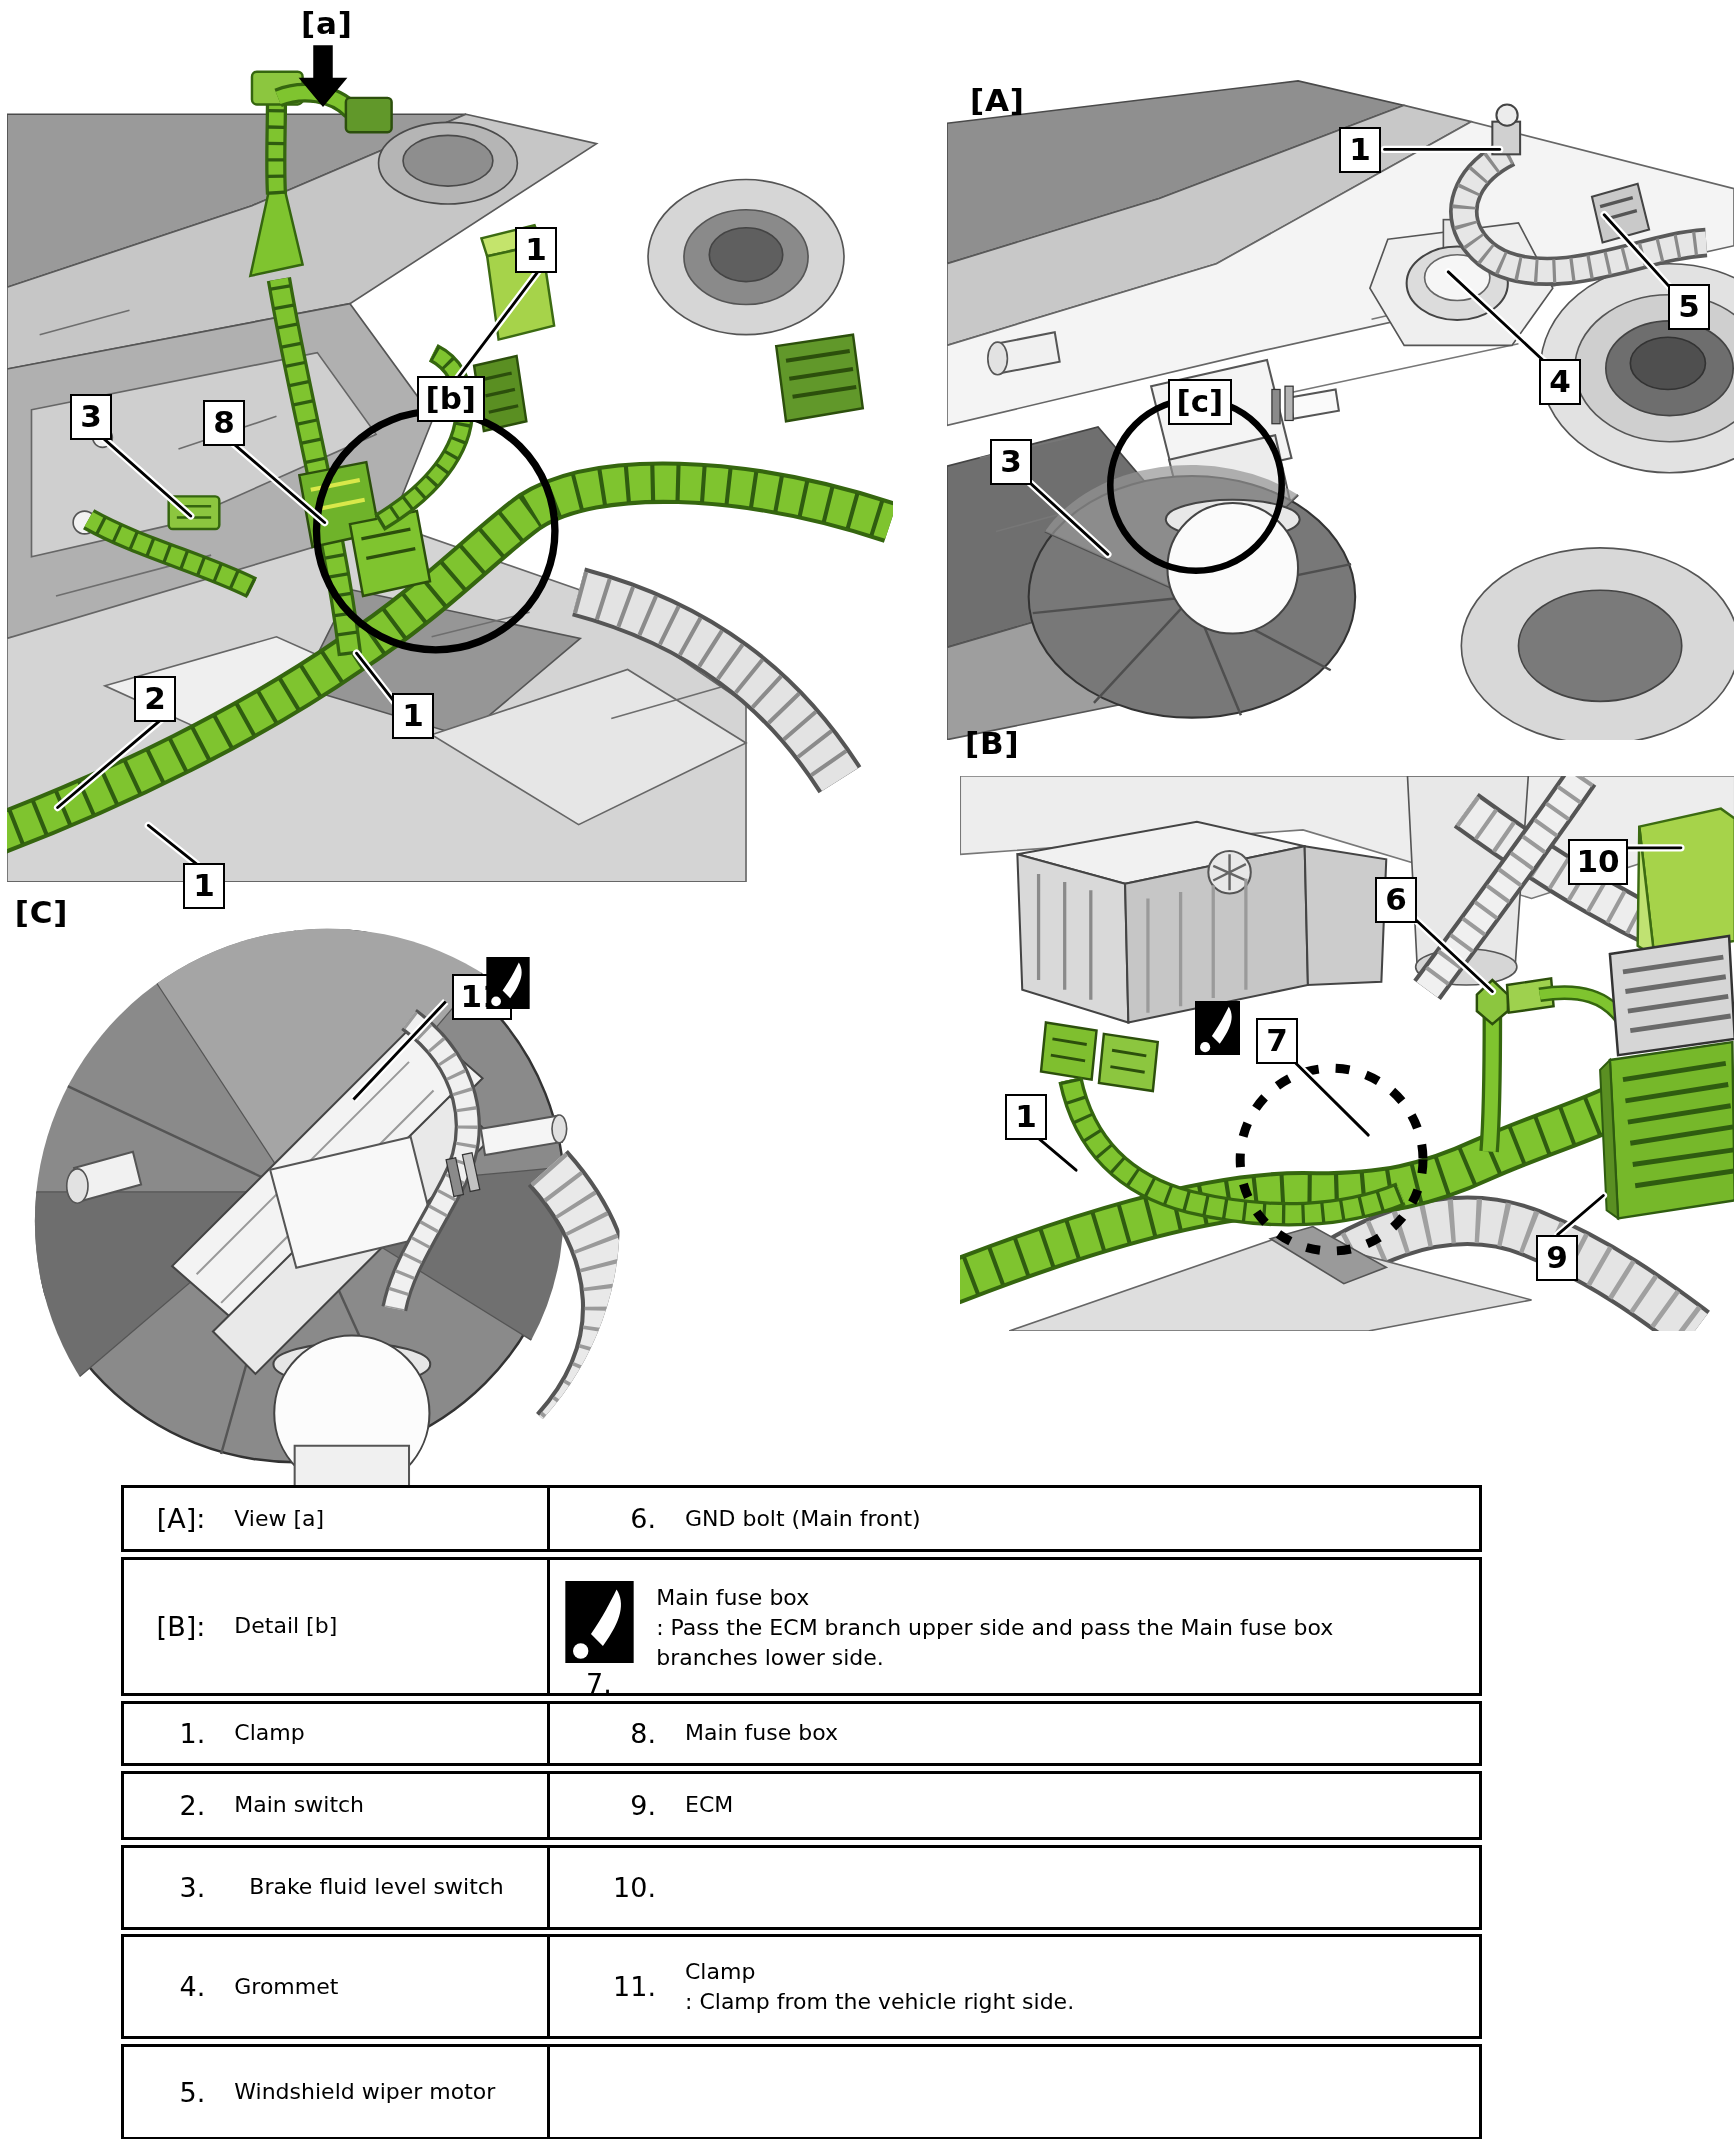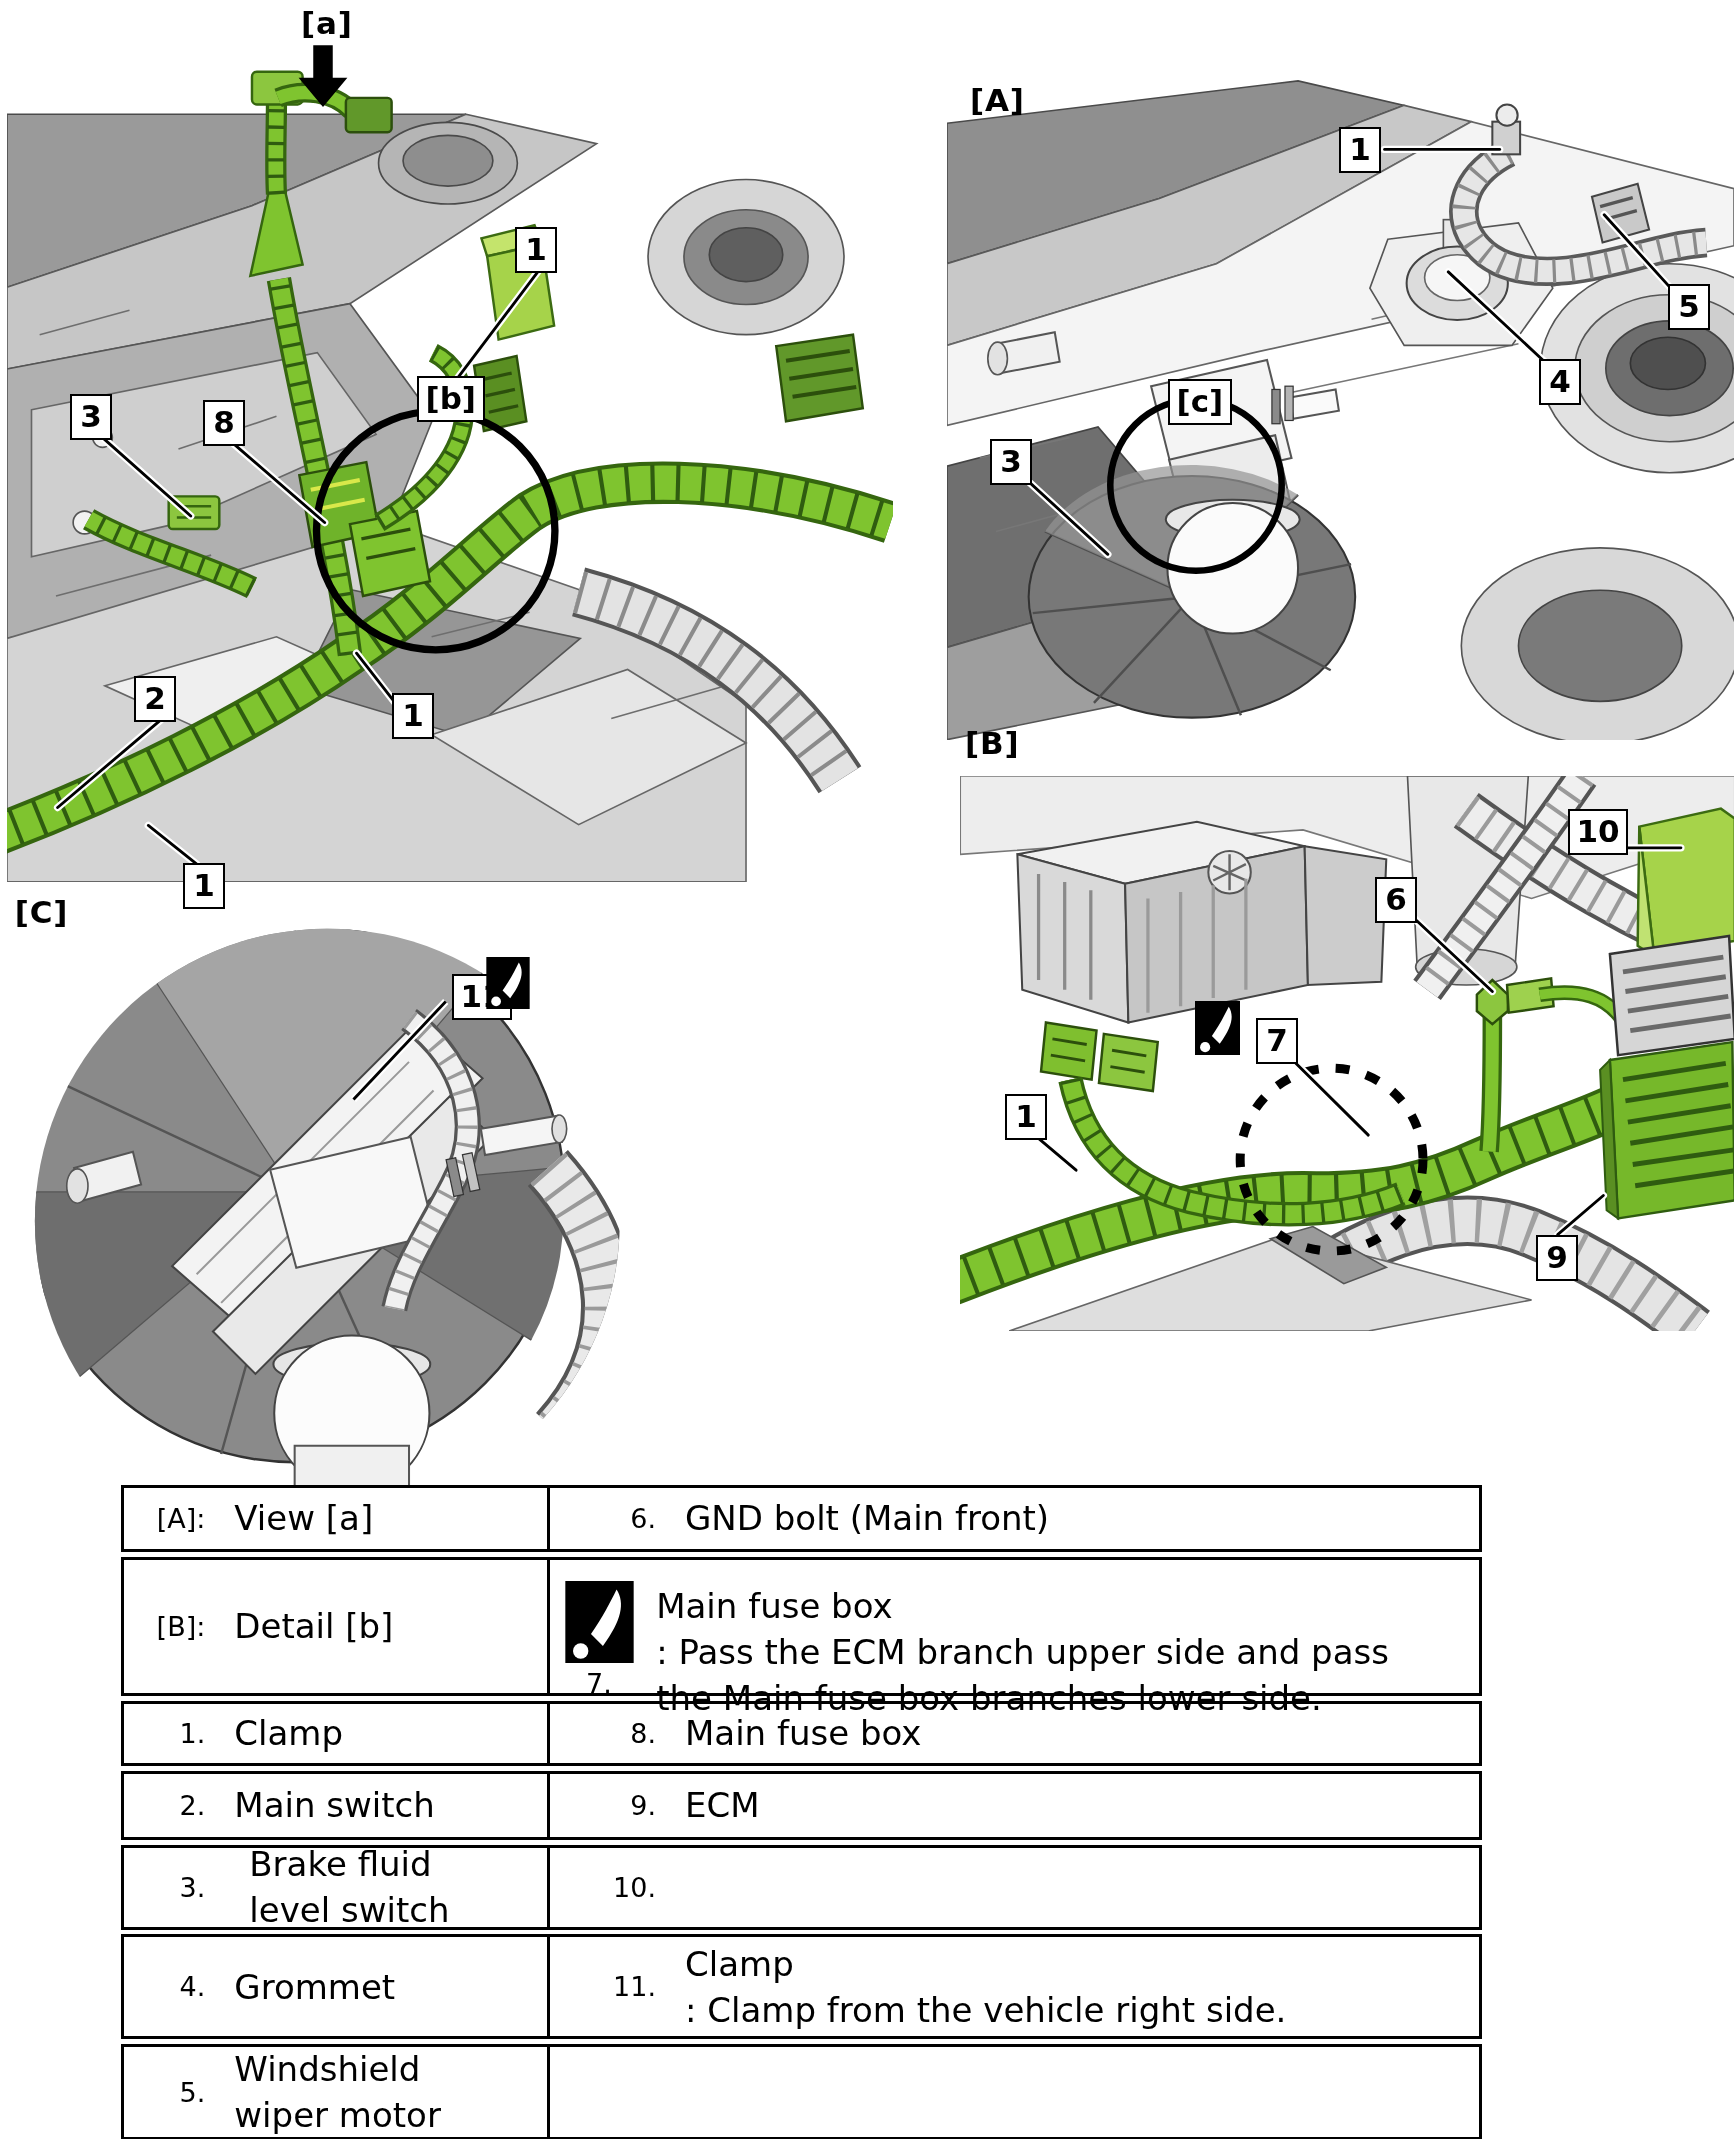--- a/index.html
+++ b/index.html
@@ -15,21 +15,21 @@
   
   #view-arrow{position:absolute;z-index:6;}
   
   #legend{position:absolute;left:121px;top:1485px;width:1361px;z-index:3;}
   .lrow{display:flex;border:3.3px solid #000;background:#fff;box-sizing:border-box;margin-bottom:4.9px;}
   .lcell{display:flex;align-items:center;box-sizing:border-box;}
   .lcell.c1{width:426px;border-right:3.3px solid #000;}
   .lcell.c2{flex:1;}
   .num{width:65px;padding-left:16.3px;text-align:right;font-size:27px;flex:none;}
   .num2{width:106px;text-align:right;font-size:27px;flex:none;}
-  .txt{margin-left:29px;font-size:34px;line-height:1.36;padding-right:16.3px;}
+  .txt{margin-left:29px;font-size:22px;line-height:1.36;padding-right:16.3px;}
   .iconcol{width:98px;flex:none;display:flex;flex-direction:column;align-items:center;justify-content:flex-start;padding-top:21px;}
   .iconcol .note-icon{position:static;width:69px;height:82px;}
   .iconcol .inum{font-size:27px;margin-top:4.9px;}
   .stack .line2{display:block;}
 </style>
 </head>
 <body>
 
 <div id="page">
 
@@ -300,21 +300,21 @@
         <path d="M543,162 L652,264" stroke="#000" stroke-width="3.5" fill="none"></path>
       <path d="M393,334 L500,440" stroke="#fff" stroke-width="9" fill="none"></path>
         <path d="M393,334 L500,440" stroke="#000" stroke-width="3.5" fill="none"></path>
       <path d="M77,428 L142,483" stroke="#fff" stroke-width="9" fill="none"></path>
         <path d="M77,428 L142,483" stroke="#000" stroke-width="3.5" fill="none"></path>
       <path d="M732,562 L788,514" stroke="#fff" stroke-width="9" fill="none"></path>
         <path d="M732,562 L788,514" stroke="#000" stroke-width="3.5" fill="none"></path>
     </g>
   </svg>
 
-  <div class="callout" style="left:1568px;top:809px;">10</div>
+  <div class="callout" style="left:1568px;top:839px;">10</div>
   <div class="callout" style="left:1375px;top:877px;">6</div>
   <div class="callout" style="left:1256px;top:1018px;">7</div>
   <div class="callout" style="left:1005px;top:1094px;">1</div>
   <div class="callout" style="left:1536px;top:1235px;">9</div>
   <div class="note-icon" style="left:1194px;top:1001px;width:47px;height:54px;">
     <svg viewBox="0 0 40 48">
         <rect width="40" height="48" fill="#000"></rect>
       <path d="M30,5 C35,13 33,23 22,38 L15,31 C22,21 26,13 30,5 Z" fill="#fff"></path>
       <circle cx="9" cy="41" r="4.5" fill="#fff"></circle>
       </svg>

